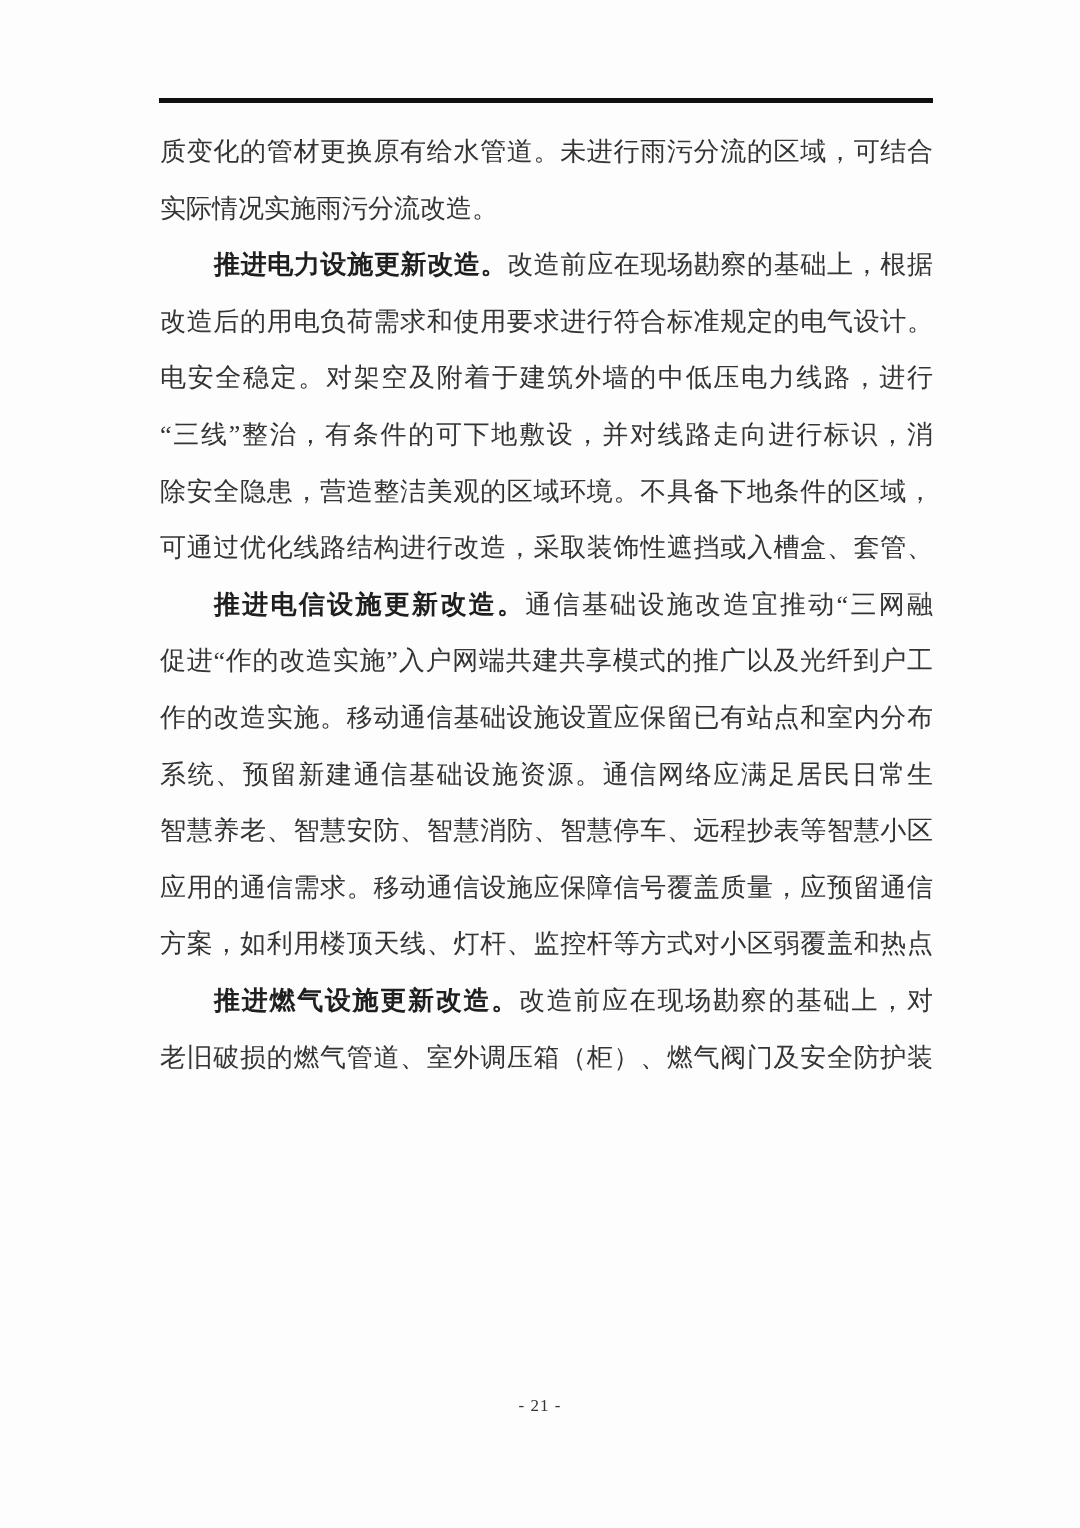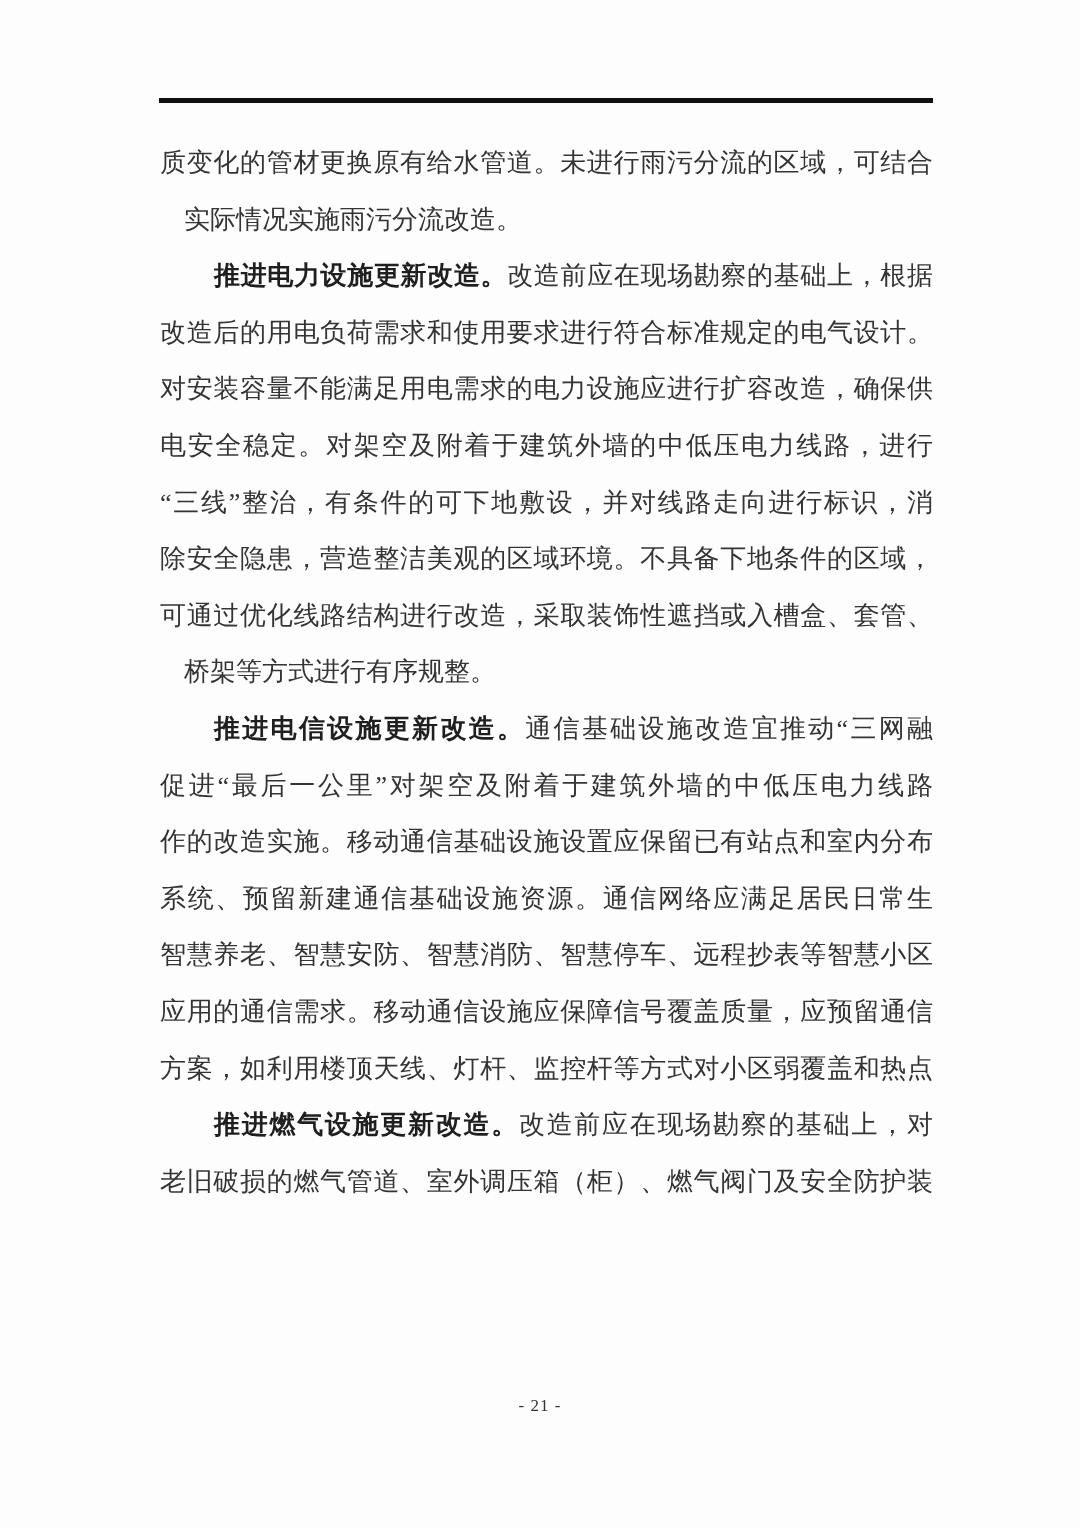--- a/index.html
+++ b/index.html
@@ -23,36 +23,35 @@
     position: absolute;
     left: 159px;
     top: 98px;
     width: 774px;
     height: 5px;
     background: var(--rule, #101010);
   }
   .content {
     position: absolute;
     left: 160px;
-    top: 135px;
+    top: 124px;
     width: 773px;
   }
   .line {
     height: 56.6px;
     line-height: 56.6px;
     font-size: 26px;
     color: var(--text, #343434);
     text-align: justify;
     text-align-last: justify;
     white-space: normal;
     overflow: hidden;
   }
   .line.para-end {
     text-align-last: left;
-    margin-left: 24px;
   }
   .line.indent {
     text-indent: 54px;
   }
   .lead {
     font-weight: bold;
     color: var(--lead, #1f1f1f);
     font-family: Liberation Mono, monospace;
   }
   .footer {
@@ -69,28 +68,26 @@
 </head>
 <body>
 
 <div class="page">
   <div class="header-rule"></div>
   <div class="content">
       <div class="line"><span class="body-text">质变化的管材更换原有给水管道。未进行雨污分流的区域，可结合</span></div>
       <div class="line para-end"><span class="body-text">实际情况实施雨污分流改造。</span></div>
       <div class="line indent"><span class="lead">推进电力设施更新改造。</span><span class="body-text">改造前应在现场勘察的基础上，根据</span></div>
       <div class="line"><span class="body-text">改造后的用电负荷需求和使用要求进行符合标准规定的电气设计。</span></div>
-      <div class="line"><span class="body-text">对安装容量不能满足用电需求的电力设施应进行扩容改造，确保供</span></div>
       <div class="line"><span class="body-text">电安全稳定。对架空及附着于建筑外墙的中低压电力线路，进行</span></div>
       <div class="line"><span class="body-text">“三线”整治，有条件的可下地敷设，并对线路走向进行标识，消</span></div>
       <div class="line"><span class="body-text">除安全隐患，营造整洁美观的区域环境。不具备下地条件的区域，</span></div>
       <div class="line"><span class="body-text">可通过优化线路结构进行改造，采取装饰性遮挡或入槽盒、套管、</span></div>
-      <div class="line para-end"><span class="body-text">桥架等方式进行有序规整。</span></div>
       <div class="line indent"><span class="lead">推进电信设施更新改造。</span><span class="body-text">通信基础设施改造宜推动“三网融合”，</span></div>
-      <div class="line"><span class="body-text">促进“最后一公里”对架空及附着于建筑外墙的中低压电力线路</span></div>
+      <div class="line"><span class="body-text">促进“作的改造实施”入户网端共建共享模式的推广以及光纤到户工</span></div>
       <div class="line"><span class="body-text">作的改造实施。移动通信基础设施设置应保留已有站点和室内分布</span></div>
       <div class="line"><span class="body-text">系统、预留新建通信基础设施资源。通信网络应满足居民日常生活、</span></div>
       <div class="line"><span class="body-text">智慧养老、智慧安防、智慧消防、智慧停车、远程抄表等智慧小区</span></div>
       <div class="line"><span class="body-text">应用的通信需求。移动通信设施应保障信号覆盖质量，应预留通信</span></div>
       <div class="line"><span class="body-text">方案，如利用楼顶天线、灯杆、监控杆等方式对小区弱覆盖和热点</span></div>
       <div class="line indent"><span class="lead">推进燃气设施更新改造。</span><span class="body-text">改造前应在现场勘察的基础上，对</span></div>
       <div class="line"><span class="body-text">老旧破损的燃气管道、室外调压箱（柜）、燃气阀门及安全防护装置</span></div>
     </div>
   <div class="footer">- 21 -</div>
 </div>

